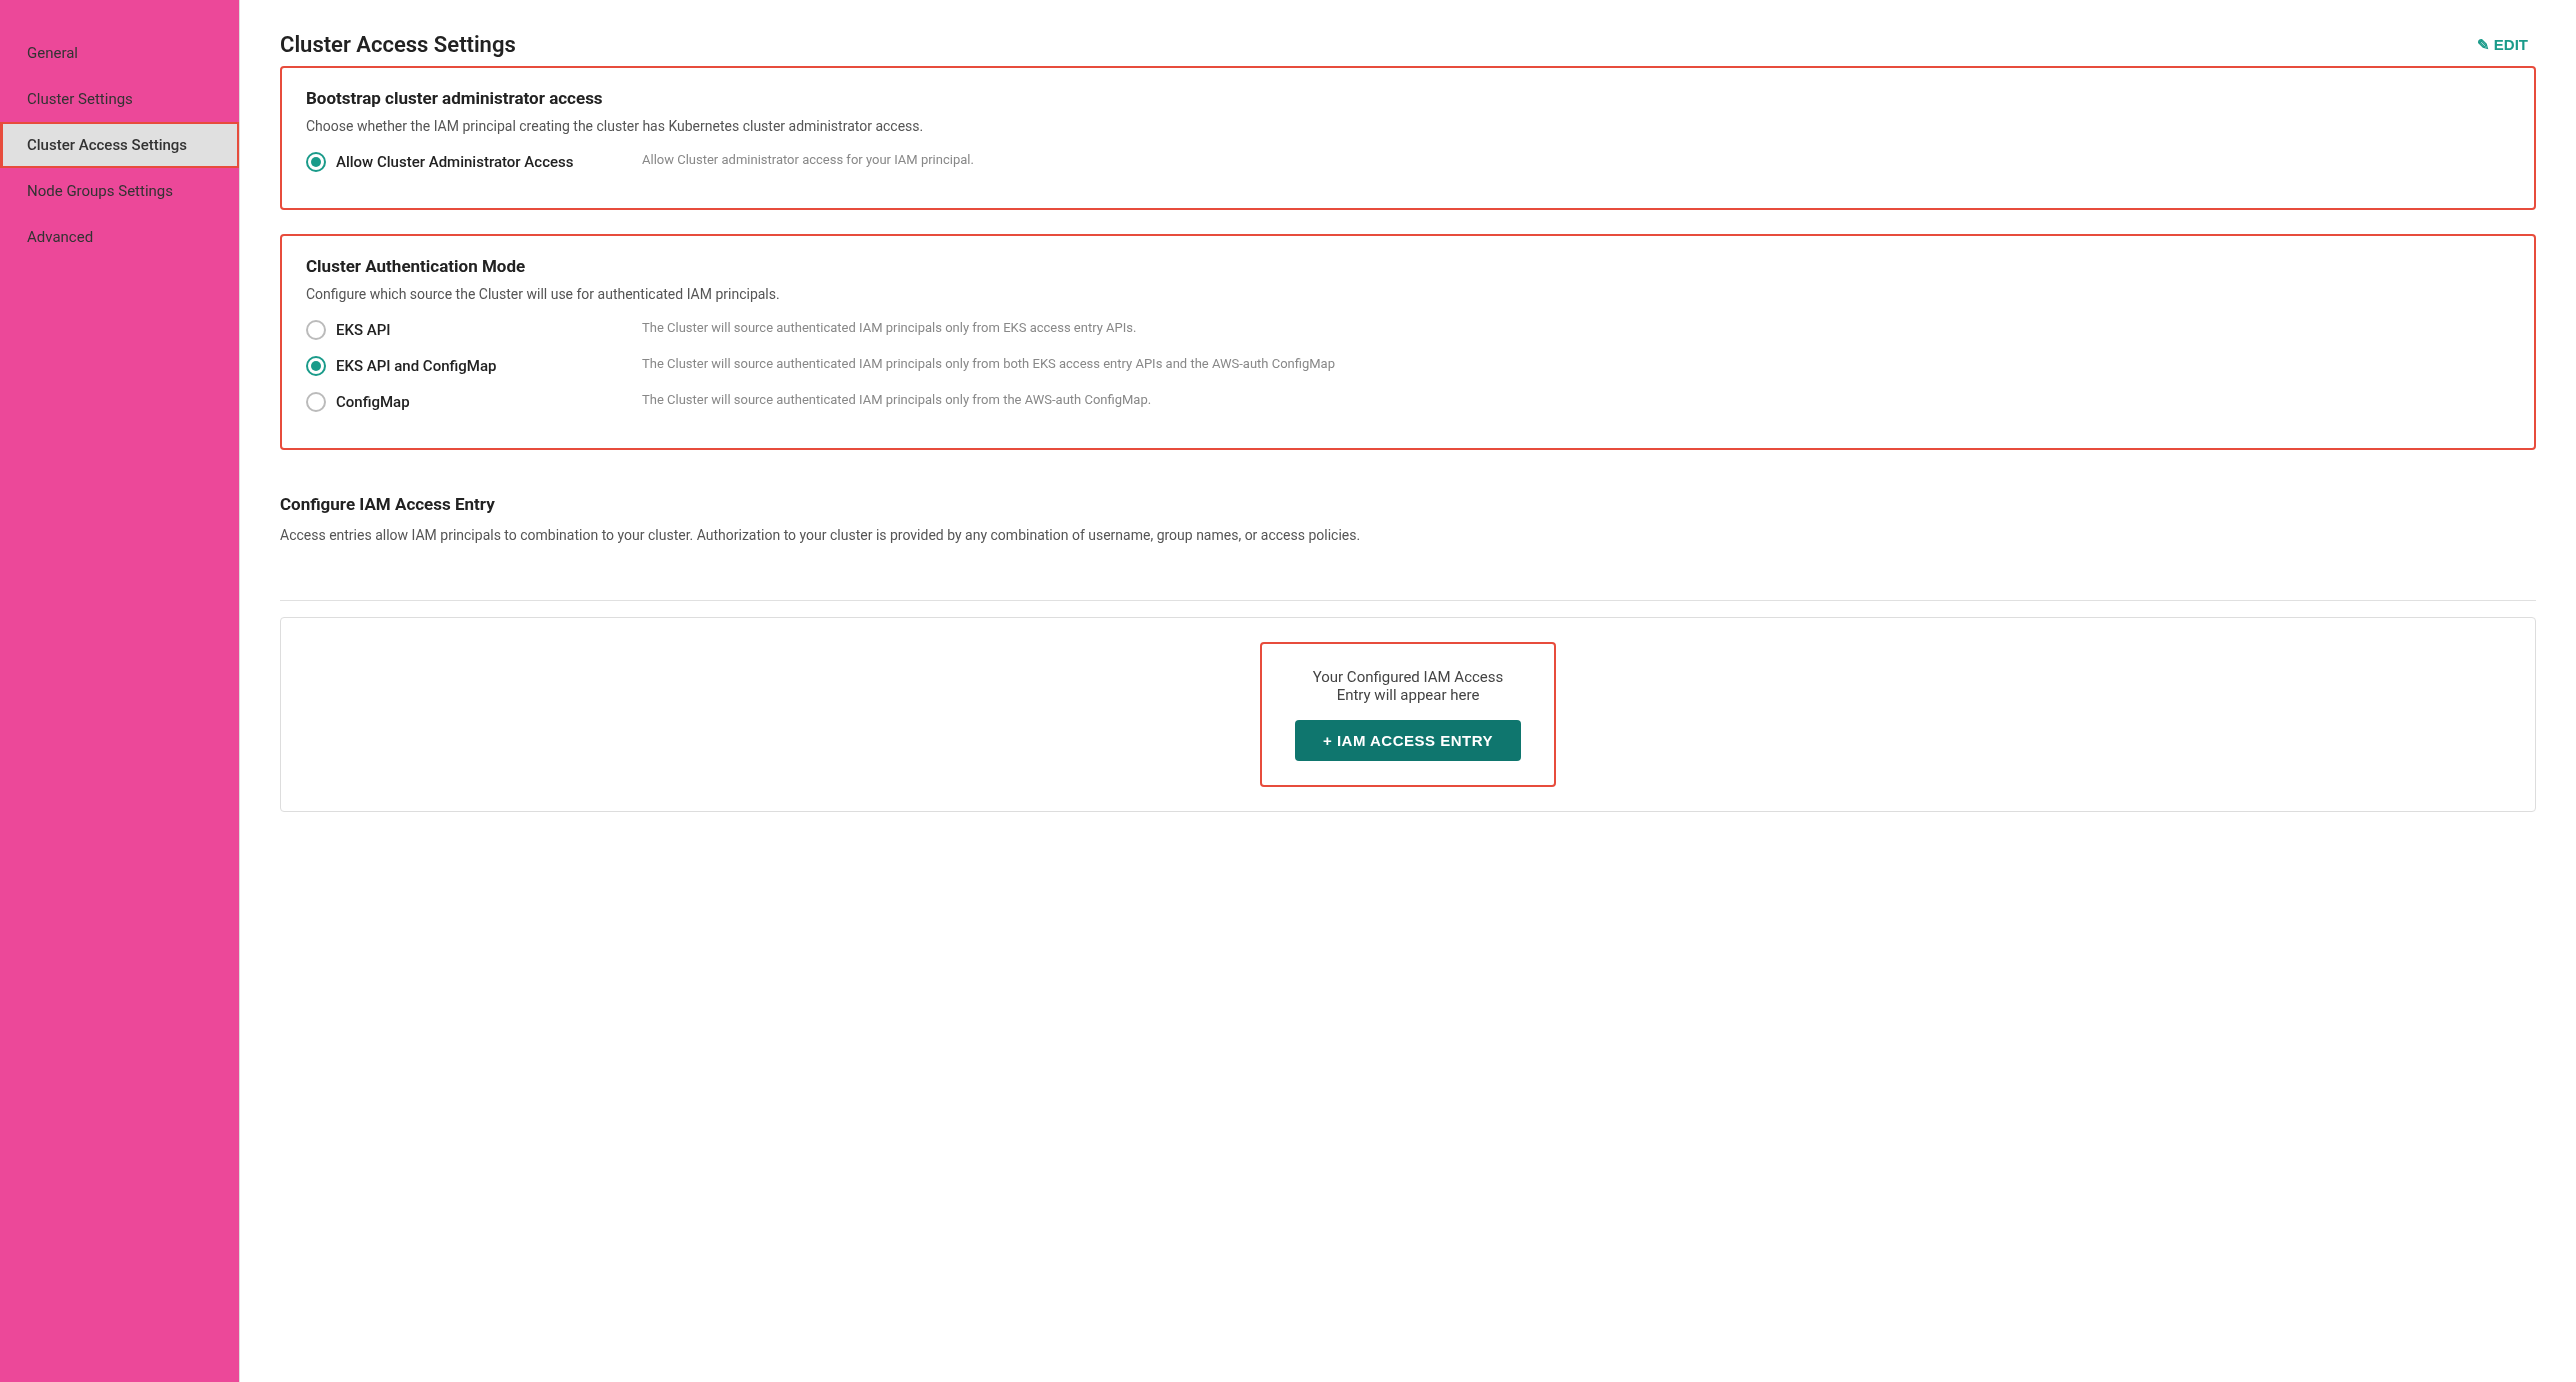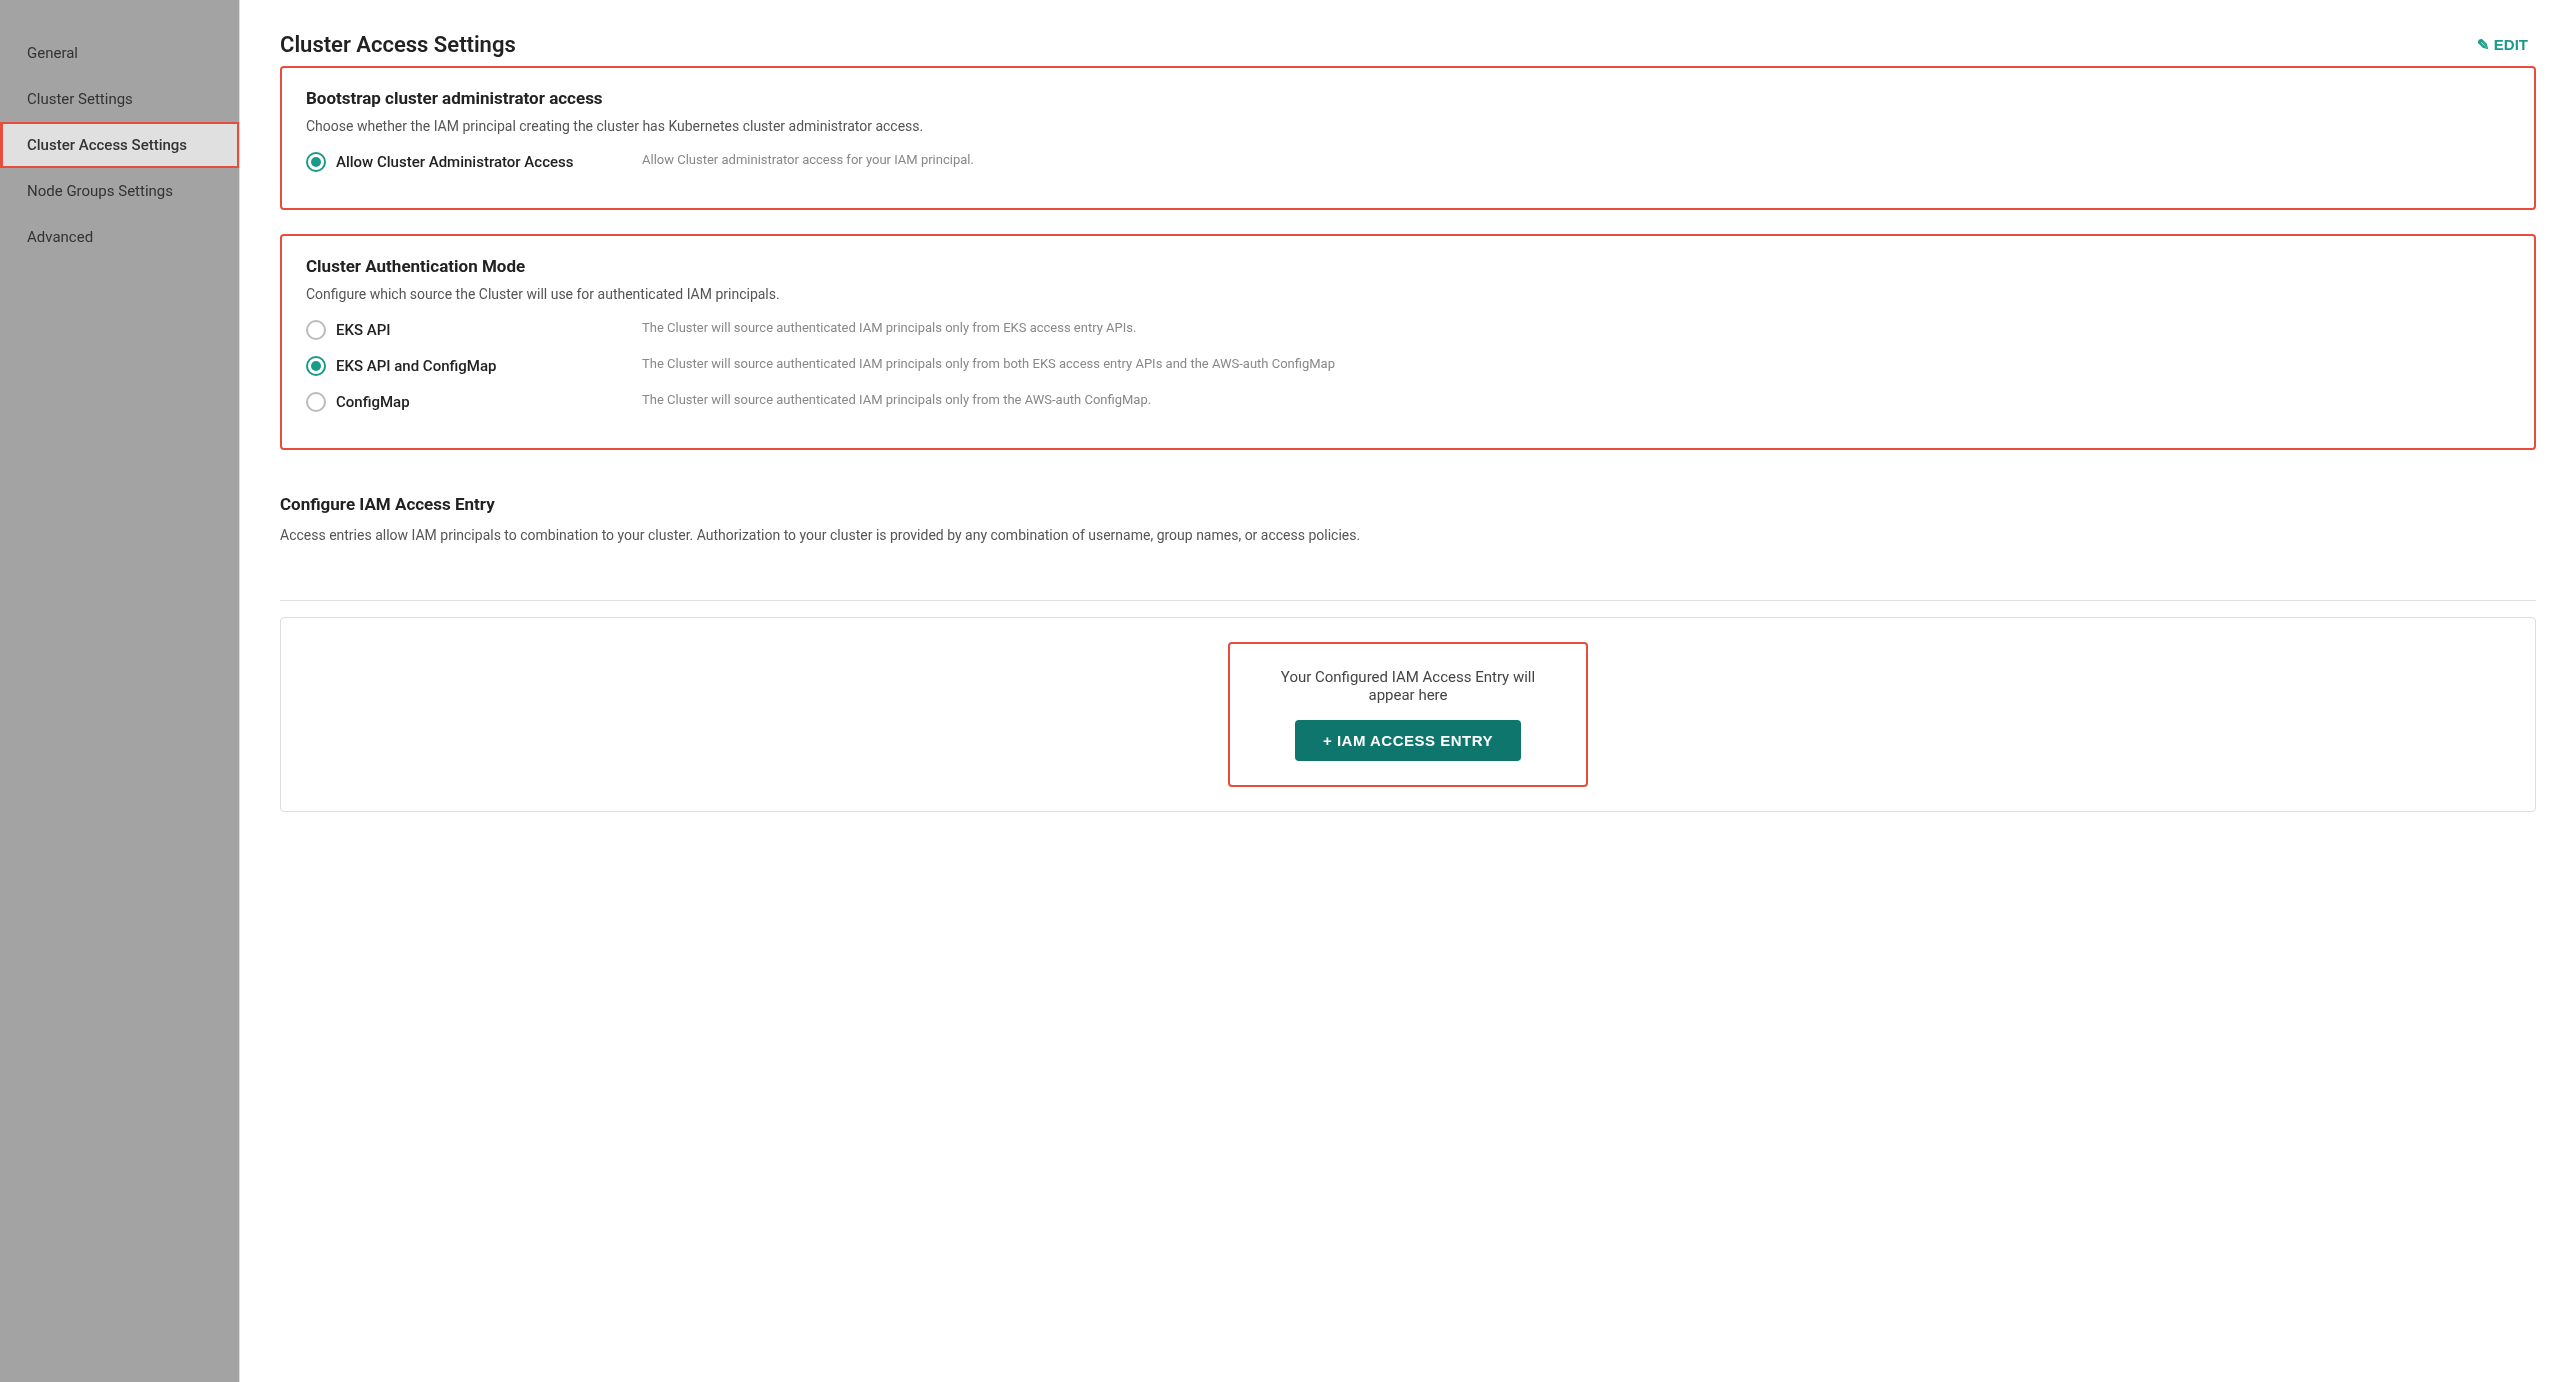--- a/index.html
+++ b/index.html
@@ -9,21 +9,21 @@
       display: flex;
       min-height: 100vh;
       font-size: 14px;
       color: #333;
     }
 
     
     .sidebar {
       width: 240px;
       min-width: 240px;
-      background: #a3a3a3;
+      background: #ec4899;
       padding: 30px 0;
       border-right: 1px solid #ddd;
     }
     .sidebar-item {
       padding: 14px 24px;
       cursor: pointer;
       color: #333;
       font-size: 15px;
       border-left: 3px solid transparent;
     }
@@ -166,21 +166,21 @@
       border: 1px solid #ddd;
       border-radius: 4px;
       padding: 0;
       margin-top: 16px;
     }
 
     .iam-placeholder-box {
       border: 2px solid #e74c3c;
       border-radius: 4px;
       margin: 24px auto;
-      width: 360px;
+      width: 296px;
       display: flex;
       flex-direction: column;
       align-items: center;
       padding: 24px 32px;
       gap: 16px;
     }
 
     .iam-placeholder-text {
       font-size: 15px;
       color: #444;

